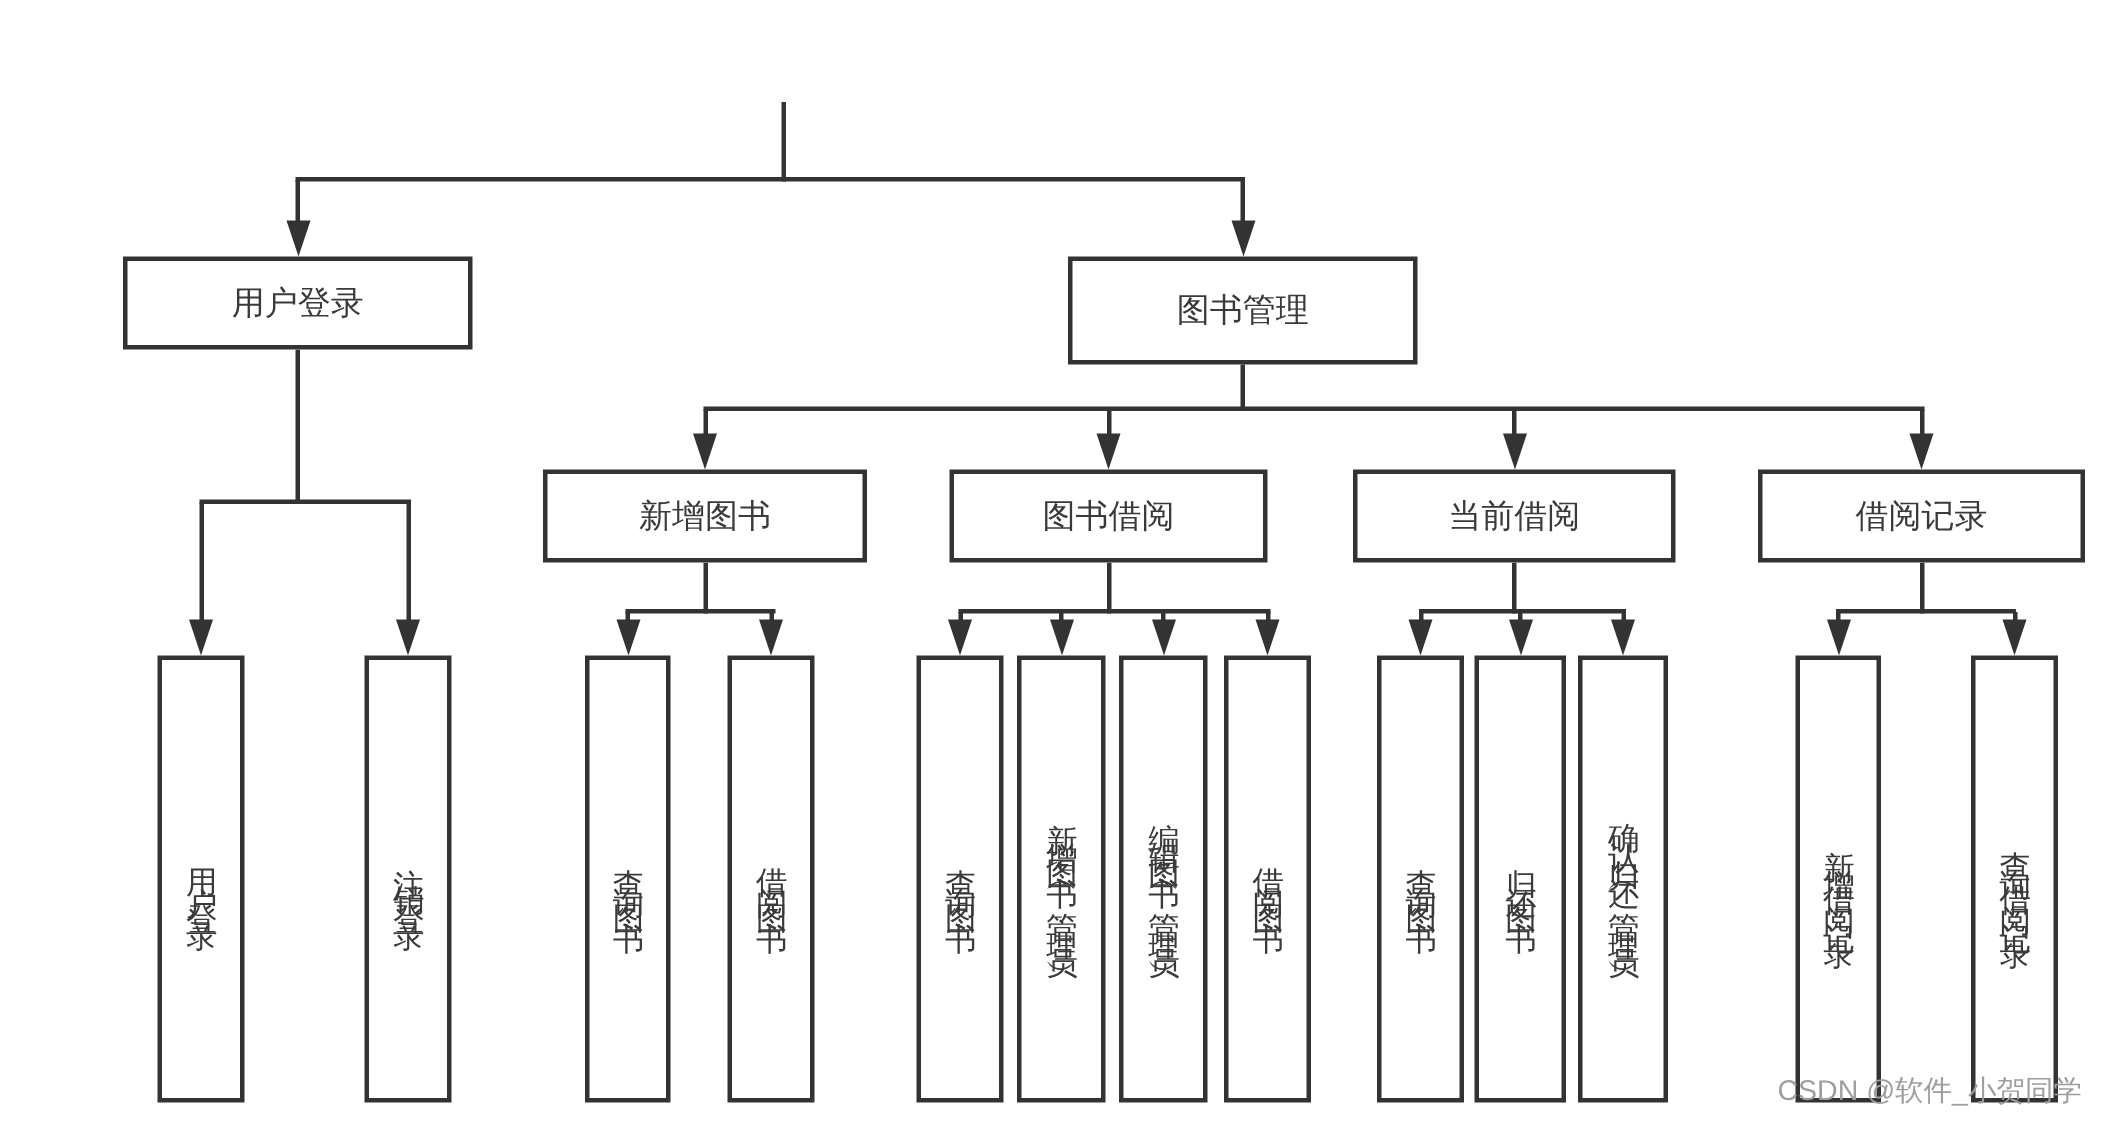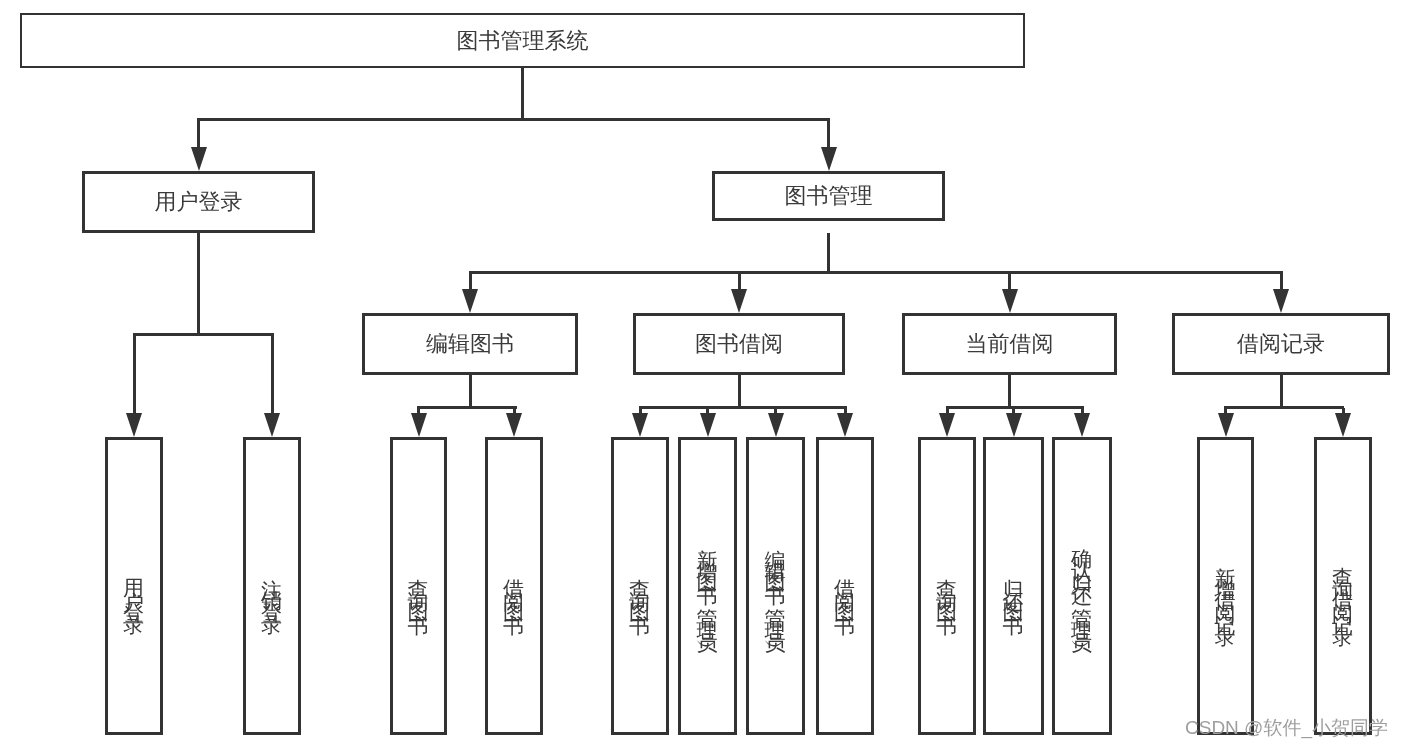--- a/index.html
+++ b/index.html
@@ -50,35 +50,32 @@
     color: #9e9e9e;
     z-index: 6;
     white-space: nowrap;
   }
 </style>
 </head>
 <body>
 
 <div class="canvas">
 
-  <div class="box root-box" style="left:20px; top:13px; width:1005px; height:55px;">
-    <span>图书管理系统</span>
-  </div>
 
   <div class="v" style="left:520.5px; top:68px; height:53px;"></div>
   <div class="h" style="left:197px; top:118px; width:633px;"></div>
   <div class="v" style="left:197px; top:120px; height:30px;"></div>
   <div class="arr" style="left:190.5px; top:147px;"></div>
   <div class="v" style="left:827px; top:120px; height:30px;"></div>
   <div class="arr" style="left:820.5px; top:147px;"></div>
 
   <div class="box" style="left:82px; top:171px; width:233px; height:62px;">
     <span>用户登录</span>
   </div>
-  <div class="box" style="left:712px; top:171px; width:233px; height:50px;">
+  <div class="box" style="left:712px; top:171px; width:233px; height:72px;">
     <span>图书管理</span>
   </div>
 
   <div class="v" style="left:197px; top:233px; height:103px;"></div>
   <div class="h" style="left:132.5px; top:333px; width:141px;"></div>
   <div class="v" style="left:132.5px; top:335px; height:80px;"></div>
   <div class="arr" style="left:126px; top:413px;"></div>
   <div class="v" style="left:270.5px; top:335px; height:80px;"></div>
   <div class="arr" style="left:264px; top:413px;"></div>
 
@@ -87,21 +84,21 @@
   <div class="v" style="left:468.5px; top:273px; height:18px;"></div>
   <div class="arr" style="left:462px; top:289px;"></div>
   <div class="v" style="left:737.5px; top:273px; height:18px;"></div>
   <div class="arr" style="left:731px; top:289px;"></div>
   <div class="v" style="left:1008px; top:273px; height:18px;"></div>
   <div class="arr" style="left:1001.5px; top:289px;"></div>
   <div class="v" style="left:1279.5px; top:273px; height:18px;"></div>
   <div class="arr" style="left:1273px; top:289px;"></div>
 
   <div class="box" style="left:362px; top:313px; width:216px; height:62px;">
-    <span>编辑图书</span>
+    <span>新增图书</span>
   </div>
   <div class="box" style="left:633px; top:313px; width:212px; height:62px;text-align:center;">
     <span>图书借阅</span>
   </div>
   <div class="box" style="left:902px; top:313px; width:215px; height:62px;">
     <span>当前借阅</span>
   </div>
   <div class="box" style="left:1172px; top:313px; width:218px; height:62px;">
     <span>借阅记录</span>
   </div>

